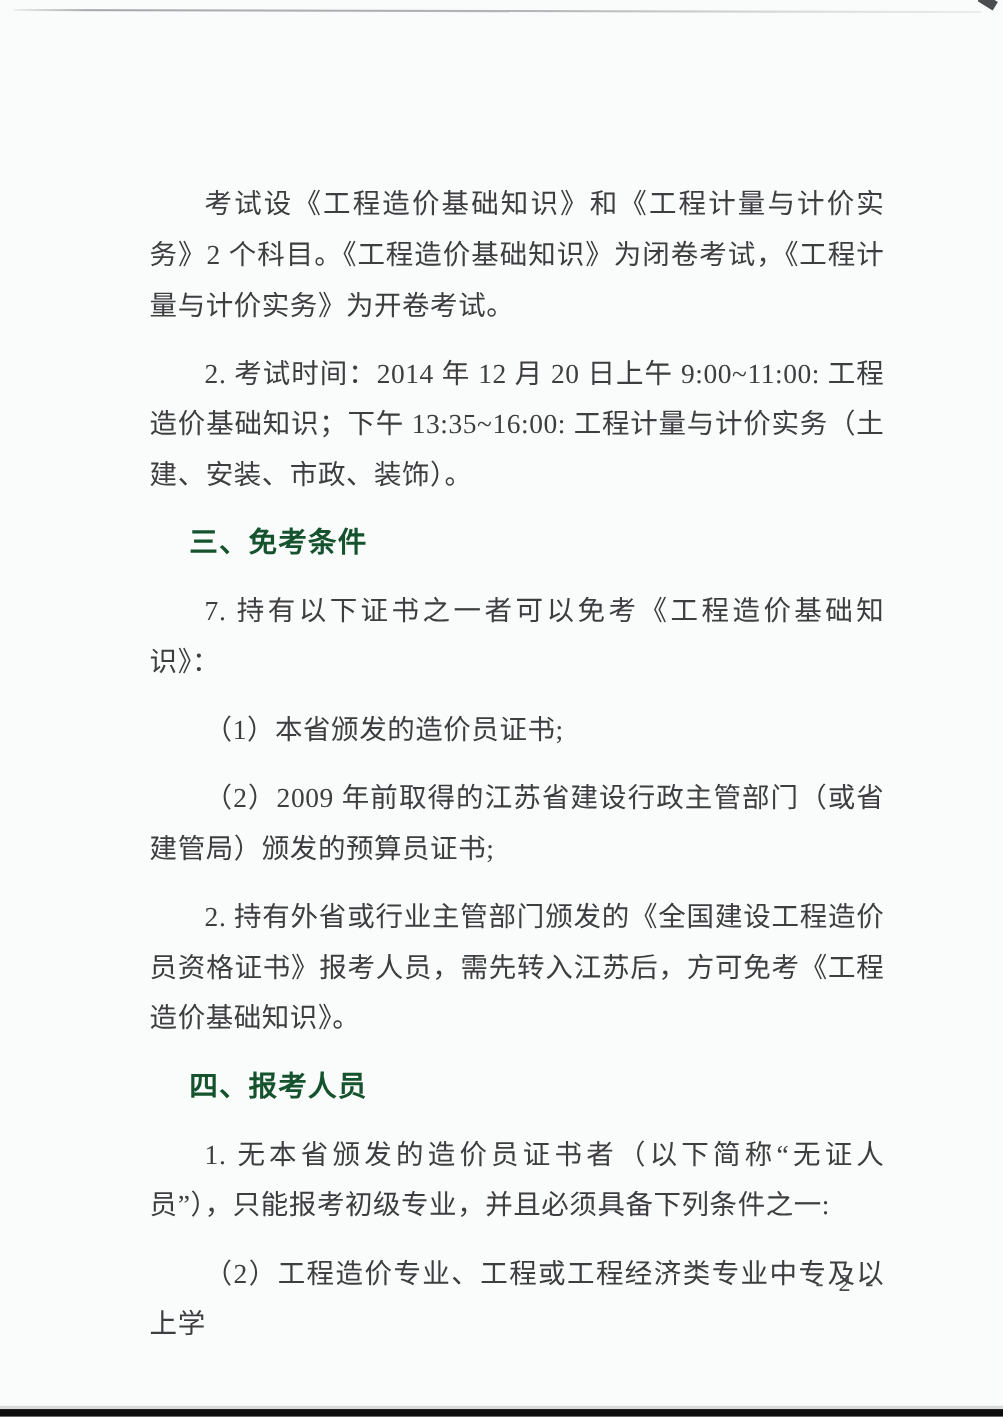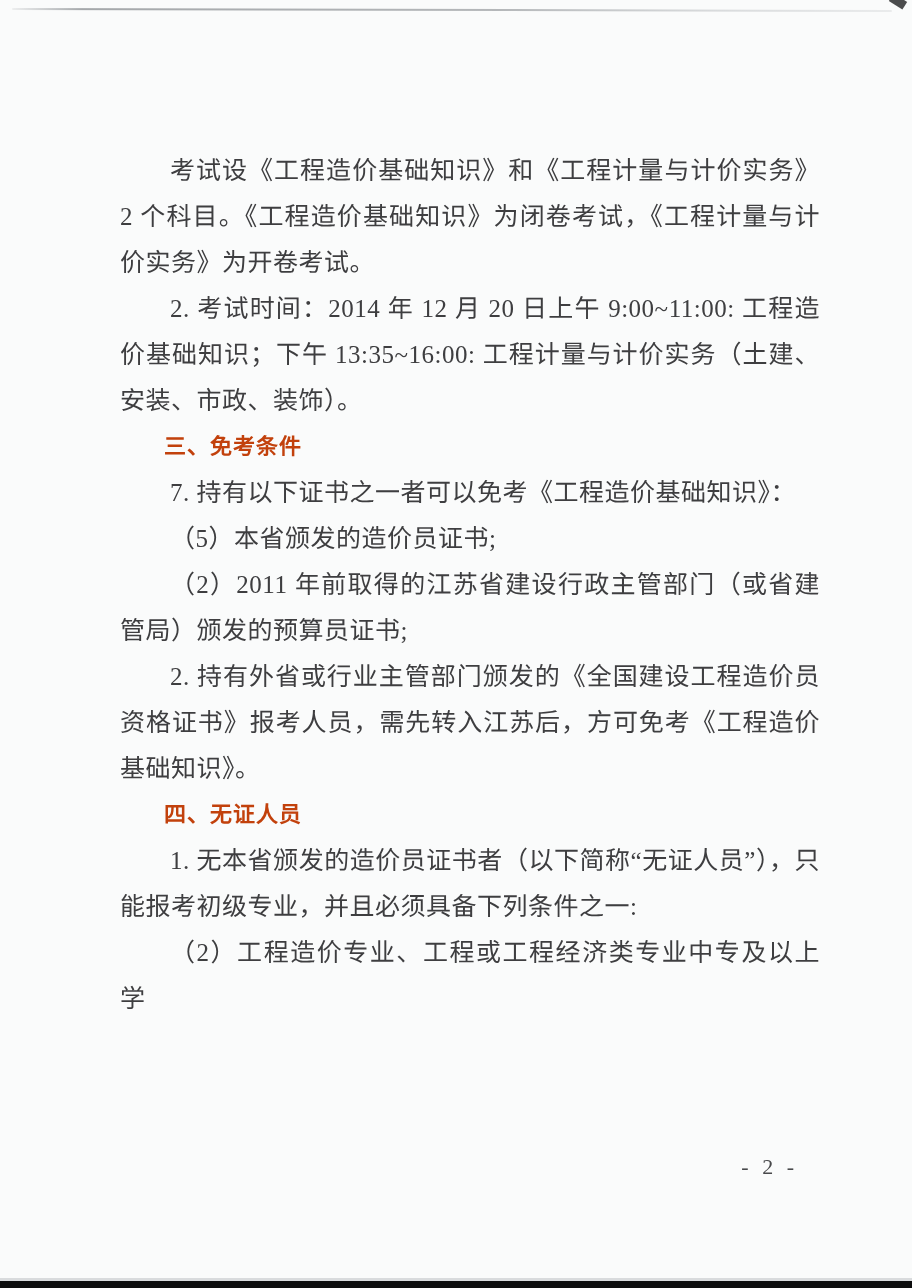--- a/index.html
+++ b/index.html
@@ -62,30 +62,30 @@
     left: 120px;
     top: 148px;
     width: 700px;
     color: #3e3e40;
     font-size: 25px;
     line-height: 46px;
     text-align: justify;
     letter-spacing: 0.5px;
   }
   .para {
-    margin: 0;
+    margin: 16px;
     text-indent: 2em;
   }
   .heading {
     margin: 0;
     text-indent: 2em;
-    font-family: Liberation Serif, serif;
+    font-family: Liberation Mono, monospace;
     font-weight: bold;
-    color: #c2410c;
-    font-size: 22px;
+    color: #14532d;
+    font-size: 26px;
     letter-spacing: 1px;
   }
   .page-number {
     position: absolute;
     top: 1152px;
     right: 114px;
     font-size: 22px;
     line-height: 30px;
     color: #48494b;
     letter-spacing: 4px;
@@ -98,21 +98,21 @@
 <div class="scan-top-line"></div>
 <div class="scan-top-corner-mark"></div>
 <div class="scan-bottom-shadow"></div>
 <div class="scan-bottom-bar"></div>
 
 <div class="text-block">
   <p class="para">考试设《工程造价基础知识》和《工程计量与计价实务》2 个科目。《工程造价基础知识》为闭卷考试，《工程计量与计价实务》为开卷考试。</p>
   <p class="para">2. 考试时间：2014 年 12 月 20 日上午 9:00~11:00: 工程造价基础知识；下午 13:35~16:00: 工程计量与计价实务（土建、安装、市政、装饰）。</p>
   <p class="heading">三、免考条件</p>
   <p class="para">7. 持有以下证书之一者可以免考《工程造价基础知识》：</p>
-  <p class="para">（5）本省颁发的造价员证书;</p>
-  <p class="para">（2）2011 年前取得的江苏省建设行政主管部门（或省建管局）颁发的预算员证书;</p>
+  <p class="para">（1）本省颁发的造价员证书;</p>
+  <p class="para">（2）2009 年前取得的江苏省建设行政主管部门（或省建管局）颁发的预算员证书;</p>
   <p class="para">2. 持有外省或行业主管部门颁发的《全国建设工程造价员资格证书》报考人员，需先转入江苏后，方可免考《工程造价基础知识》。</p>
-  <p class="heading">四、无证人员</p>
+  <p class="heading">四、报考人员</p>
   <p class="para">1. 无本省颁发的造价员证书者（以下简称“无证人员”），只能报考初级专业，并且必须具备下列条件之一:</p>
   <p class="para">（2）工程造价专业、工程或工程经济类专业中专及以上学</p>
 </div>
 
 <div class="page-number">- 2 -</div>
 
 </body></html>

